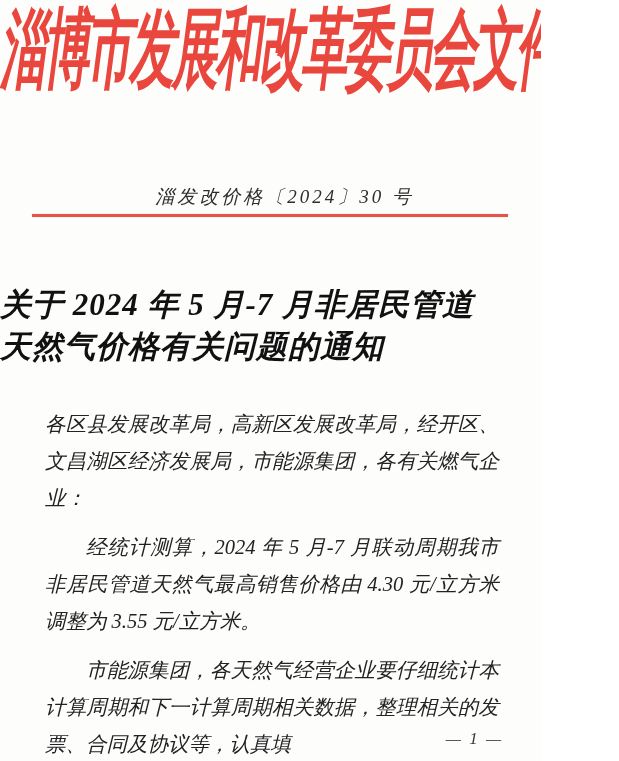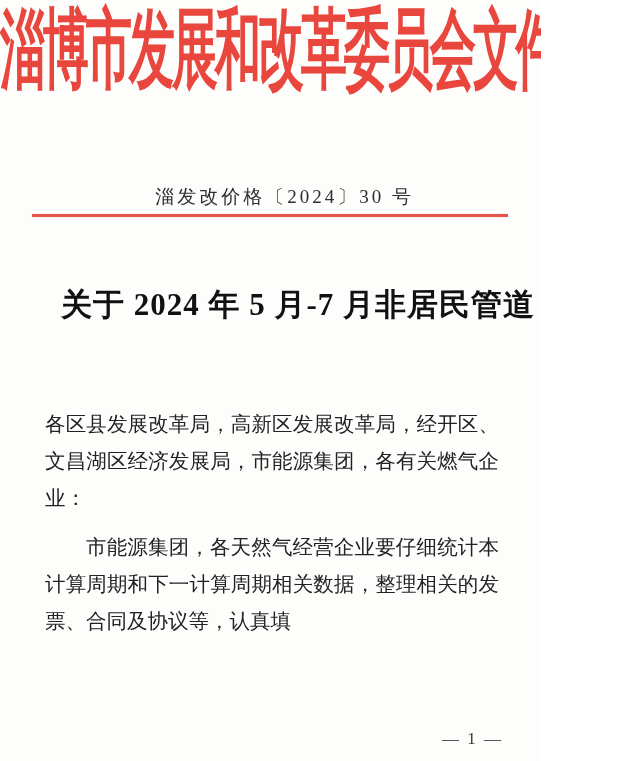--- a/index.html
+++ b/index.html
@@ -11,20 +11,21 @@
   html,body{width:619px;height:761px;}
   body{
     background:#ffffff;
     font-family:"Liberation Serif","DejaVu Serif",serif;
   }
   .page{
     position:relative;
     width:541px;height:761px;
     background:#fdfdfc;
     overflow:hidden;
+    font-style:italic;
   }
   
   .letterhead{
     position:absolute;
     top:7px;left:0;right:0;
     text-align:center;
     color:var(--red);
     font-weight:900;
     font-size:46px;
     line-height:1;
@@ -48,21 +49,21 @@
     position:absolute;
     top:214px;left:32px;right:33px;
     height:3px;
     background:var(--rule);
     box-shadow:0 0 1px rgba(232,80,70,.6);
   }
   
   .title{
     position:absolute;
     top:284px;left:0;right:6px;
-    text-align:right;
+    text-align:left;
     font-weight:700;
     font-size:31px;
     line-height:42px;
     color:#111;
     letter-spacing:1px;
   }
   
   .body{
     position:absolute;
     top:394px;left:33px;right:30px;
@@ -88,22 +89,24 @@
 <div class="page">
 
   <div class="letterhead">淄博市发展和改革委员会文件</div>
 
   <div class="doc-number">淄发改价格〔2024〕30 号</div>
 
   <div class="red-rule"></div>
 
   <div class="title">
     <div>关于 2024 年 5 月-7 月非居民管道</div>
+    <div>天然气价格有关问题的通知</div>
   </div>
 
   <div class="body">
     <p>各区县发展改革局，高新区发展改革局，经开区、文昌湖区经济发展局，市能源集团，各有关燃气企业：</p>
+    <p class="indent">经统计测算，2024 年 5 月-7 月联动周期我市非居民管道天然气最高销售价格由 4.30 元/立方米调整为 3.55 元/立方米。</p>
     <p class="indent">市能源集团，各天然气经营企业要仔细统计本计算周期和下一计算周期相关数据，整理相关的发票、合同及协议等，认真填</p>
   </div>
 
   <div class="page-number">— 1 —</div>
 
 </div>
 
 </body></html>

